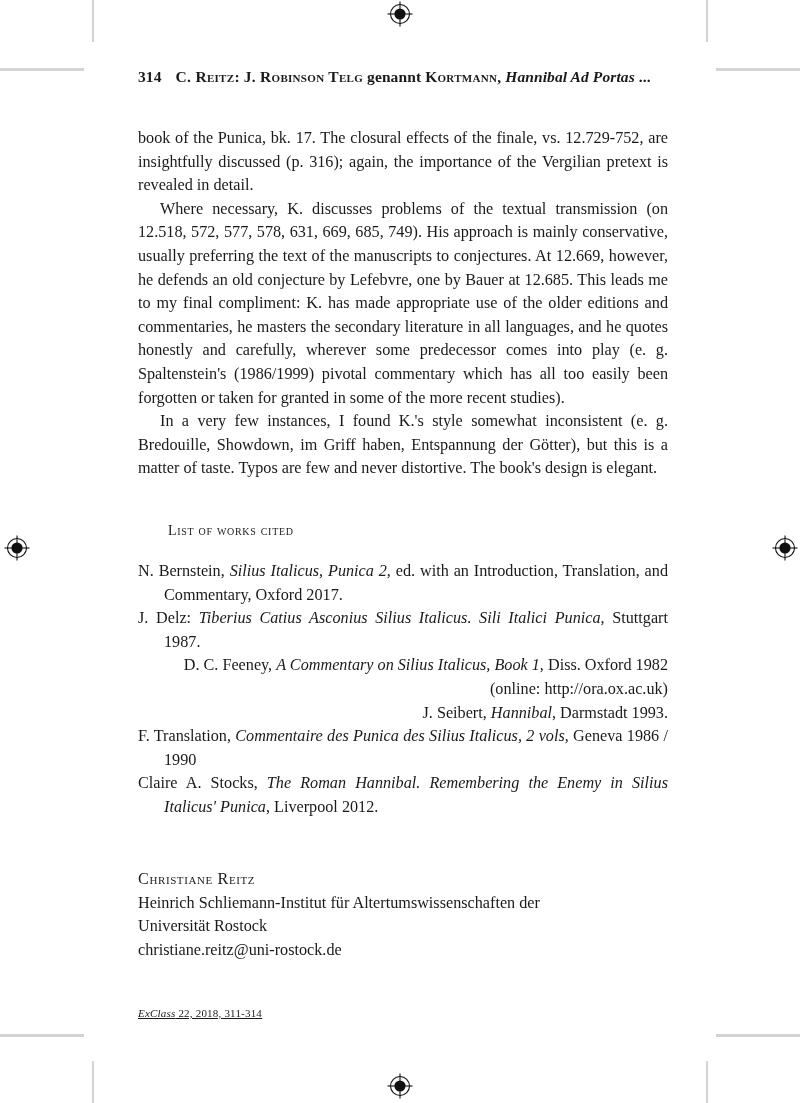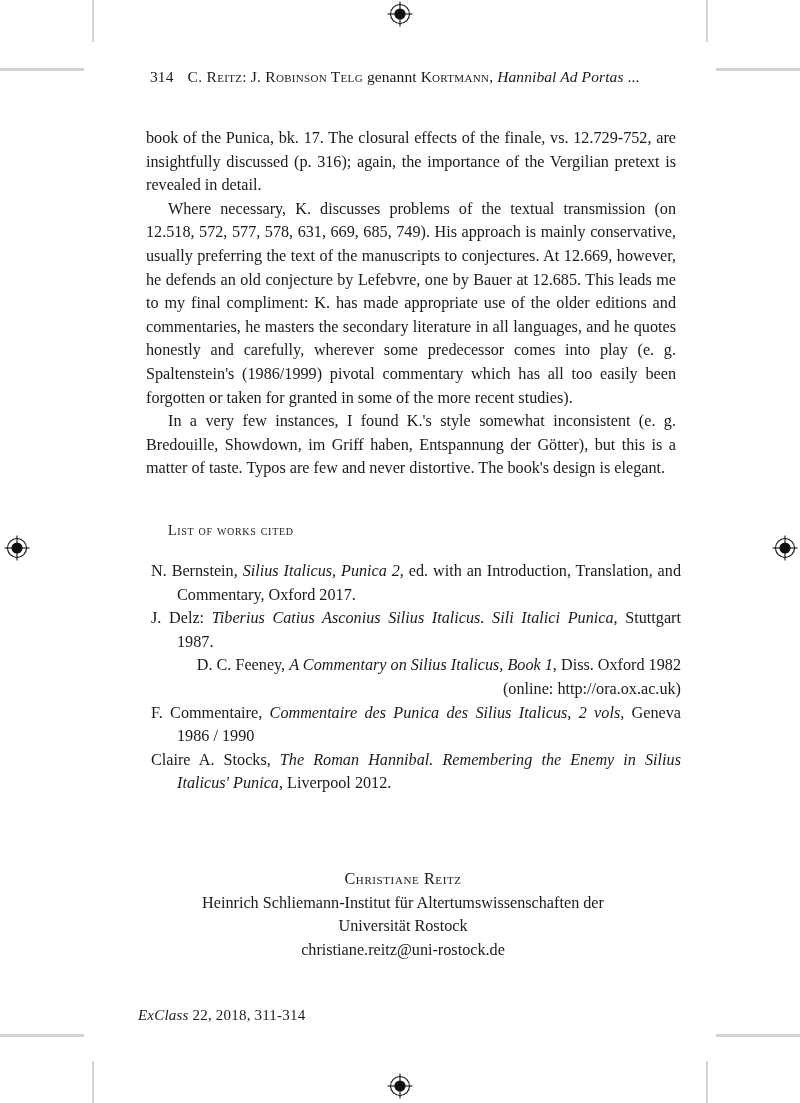--- a/index.html
+++ b/index.html
@@ -42,47 +42,47 @@
     width: 26px;
     height: 26px;
   }
   .reg-top    { left: 387px; top: 1px; }
   .reg-bottom { left: 387px; top: 1073px; }
   .reg-left   { left: 4px;   top: 535px; }
   .reg-right  { left: 772px; top: 535px; }
 
   .running-head {
     position: absolute;
-    left: 150px;
+    left: 138px;
     top: 68px;
     width: 528px;
     font-size: 15.5px;
     letter-spacing: 0.1px;
     white-space: nowrap;
+    font-weight: bold;
   }
   .running-head .folio {
     margin-right: 14px;
     font-size: 15.5px;
   }
   .sc {
     font-variant: small-caps;
     letter-spacing: 0.3px;
   }
   .it { font-style: italic; }
 
   .body-text {
     position: absolute;
     left: 138px;
     top: 127px;
     width: 530px;
     font-size: 16.2px;
     line-height: 23.6px;
     text-align: justify;
     text-justify: inter-word;
-    margin-left: 8px;
   }
   .body-text p {
     margin: 0;
     text-indent: 0;
   }
   .body-text p.indent {
     text-indent: 22px;
   }
 
   .section-head {
@@ -94,52 +94,52 @@
     letter-spacing: 0.7px;
   }
 
   .biblio {
     position: absolute;
     left: 138px;
     top: 560px;
     width: 530px;
     font-size: 16.2px;
     line-height: 23.6px;
-    margin-left: 13px;
   }
   .biblio .entry {
     padding-left: 26px;
     text-indent: -26px;
     text-align: justify;
     margin: 0;
   }
   .biblio .entry.ragged {
     text-align: right;
   }
 
   .signature {
     position: absolute;
     left: 138px;
     top: 868px;
     width: 530px;
-    text-align: center;
+    text-align: left;
     font-size: 16.2px;
     line-height: 23.6px;
   }
   .signature .name {
     font-variant: small-caps;
     letter-spacing: 0.6px;
   }
 
   .footer {
     position: absolute;
     left: 138px;
     top: 1007px;
-    font-size: 15px;
+    font-size: 11px;
     letter-spacing: 0.2px;
+    text-decoration: underline;
   }
 </style>
 </head>
 <body>
 
 <div class="page">
 
   <div class="crop-mark crop-v cm-tl-v"></div>
   <div class="crop-mark crop-h cm-tl-h"></div>
   <div class="crop-mark crop-v cm-tr-v"></div>
@@ -183,21 +183,22 @@
     <p class="indent">Where necessary, K. discusses problems of the textual transmission (on 12.518, 572, 577, 578, 631, 669, 685, 749). His approach is mainly conservative, usually preferring the text of the manuscripts to conjectures. At 12.669, however, he defends an old conjecture by Lefebvre, one by Bauer at 12.685. This leads me to my final compliment: K. has made appropriate use of the older editions and commentaries, he masters the secondary literature in all languages, and he quotes honestly and carefully, wherever some predecessor comes into play (e. g. Spaltenstein's (1986/1999) pivotal commentary which has all too easily been forgotten or taken for granted in some of the more recent studies).</p>
     <p class="indent">In a very few instances, I found K.'s style somewhat inconsistent (e. g. Bredouille, Showdown, im Griff haben, Entspannung der Götter), but this is a matter of taste. Typos are few and never distortive. The book's design is elegant.</p>
   </div>
 
   <div class="section-head">List of works cited</div>
 
   <div class="biblio">
     <p class="entry"><span>N. Bernstein, </span><span class="it">Silius Italicus, Punica 2</span><span>, ed. with an Introduction, Translation, and Commentary, Oxford 2017.</span></p>
     <p class="entry"><span>J. Delz: </span><span class="it">Tiberius Catius Asconius Silius Italicus. Sili Italici Punica</span><span>, Stuttgart 1987.</span></p>
     <p class="entry ragged"><span>D. C. Feeney, </span><span class="it">A Commentary on Silius Italicus, Book 1</span><span>, Diss. Oxford 1982 (online: http://ora.ox.ac.uk)</span></p>
-    <p class="entry"><span>F. Commentaire, </span><span class="it">Commentaire des Punica des Silius Italicus, 2 vols</span><span>, Geneva 1986 / 1990</span></p>
+    <p class="entry ragged"><span>J. Seibert, </span><span class="it">Hannibal</span><span>, Darmstadt 1993.</span></p>
+    <p class="entry"><span>F. Translation, </span><span class="it">Commentaire des Punica des Silius Italicus, 2 vols</span><span>, Geneva 1986 / 1990</span></p>
     <p class="entry"><span>Claire A. Stocks, </span><span class="it">The Roman Hannibal. Remembering the Enemy in Silius Italicus' Punica</span><span>, Liverpool 2012.</span></p>
   </div>
 
   <div class="signature">
     <div class="name">Christiane Reitz</div>
     <div>Heinrich Schliemann-Institut für Altertumswissenschaften der</div>
     <div>Universität Rostock</div>
     <div>christiane.reitz@uni-rostock.de</div>
   </div>
 

